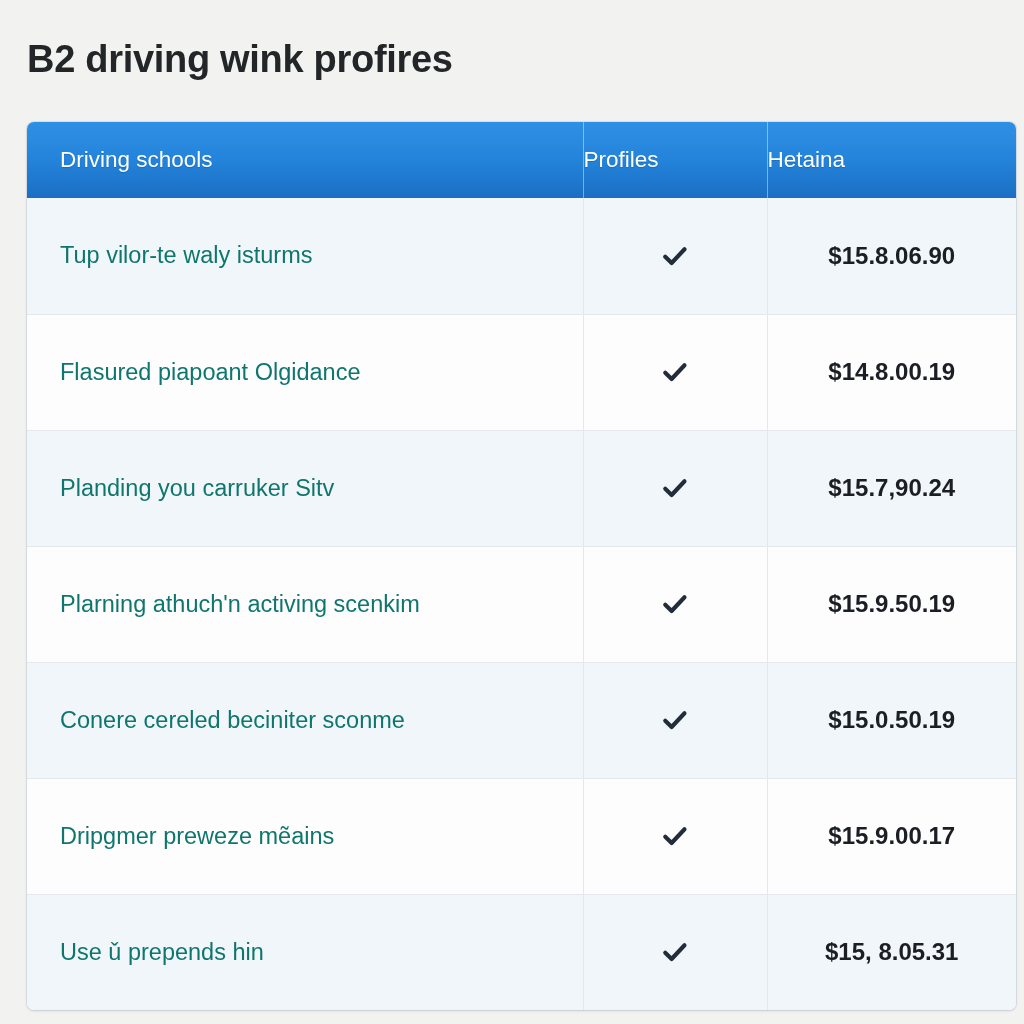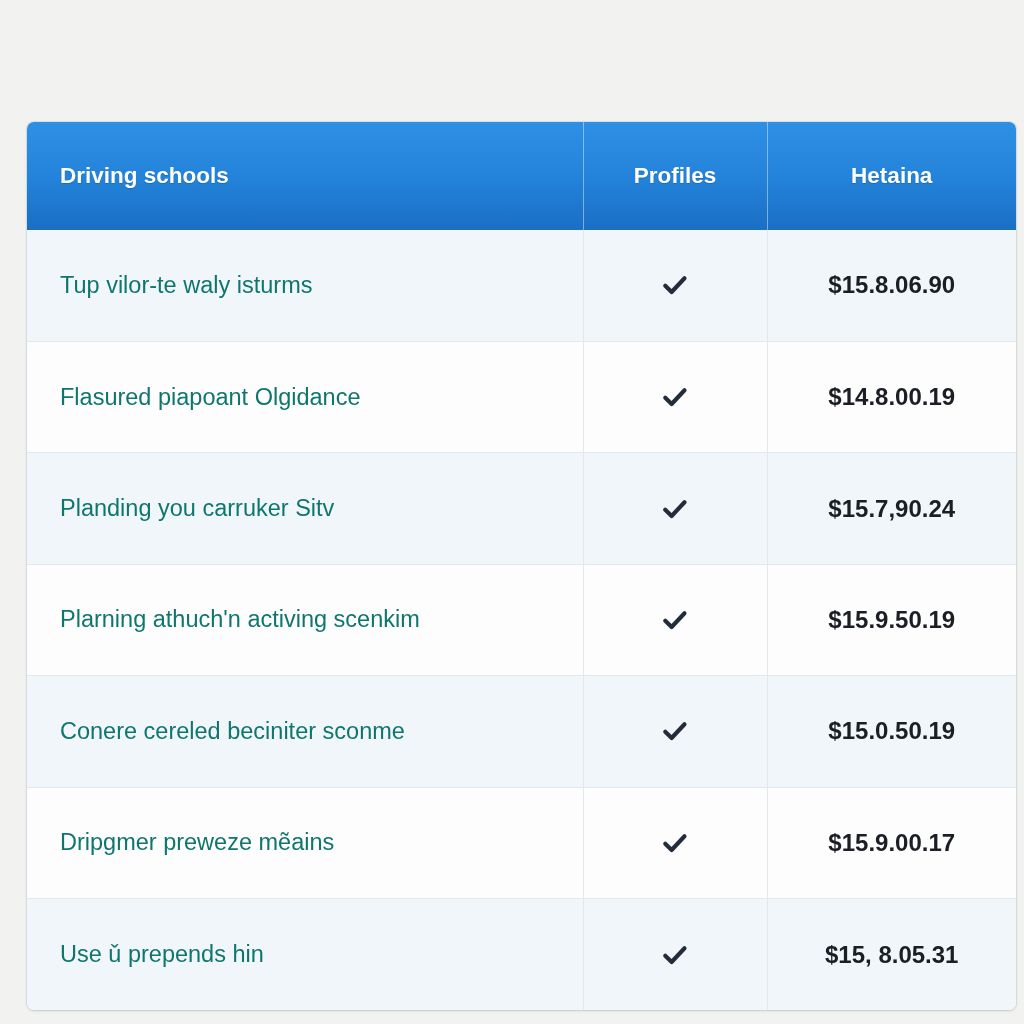--- a/index.html
+++ b/index.html
@@ -54,36 +54,36 @@
     border-collapse: collapse;
     table-layout: fixed;
   }
 
   
   thead tr {
     background: linear-gradient(180deg, #2e90e4 0%, #2484db 48%, #1a6fc4 100%);
   }
 
   thead th {
-    height: 108px;
+    height: 76px;
     color: #ffffff;
     font-size: 22.5px;
-    font-weight: bold;
+    font-weight: normal;
     vertical-align: middle;
     border-right: 1px solid rgba(255, 255, 255, 0.42);
     text-shadow: 0 1px 1px rgba(0, 0, 0, 0.16);
   }
   thead th:last-child { border-right: none; }
 
   th.col-name {
     text-align: left;
     padding-left: 33px;
   }
   th.col-profiles, th.col-price {
-    text-align: center;
+    text-align: left;
   }
 
   
   .col-name     { width: 556px; }
   .col-profiles { width: 184px; }
   .col-price    { width: 249px; }
 
   
   tbody tr {
     height: 98px;
@@ -133,20 +133,21 @@
     display: block;
     width: 30px;
     height: 30px;
   }
 </style>
 </head>
 <body>
 
 <div class="page">
 
+  <h1 class="page-title">B2 driving wink profires</h1>
 
   <div class="table-card">
     <table class="schools-table">
       <thead>
         <tr>
           <th class="col-name">Driving schools</th>
           <th class="col-profiles">Profiles</th>
           <th class="col-price">Hetaina</th>
         </tr>
       </thead>

